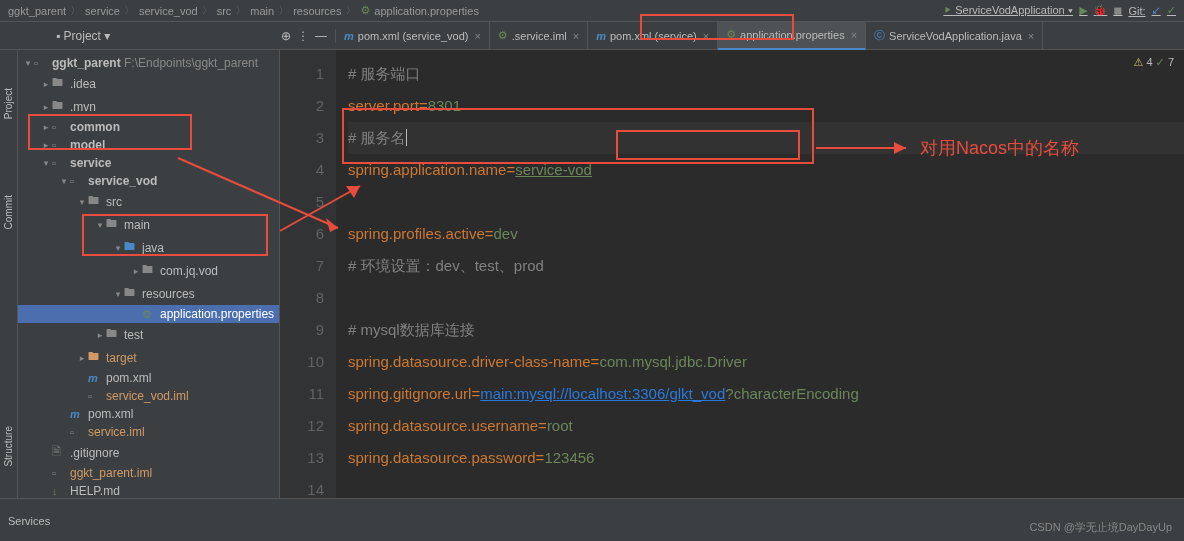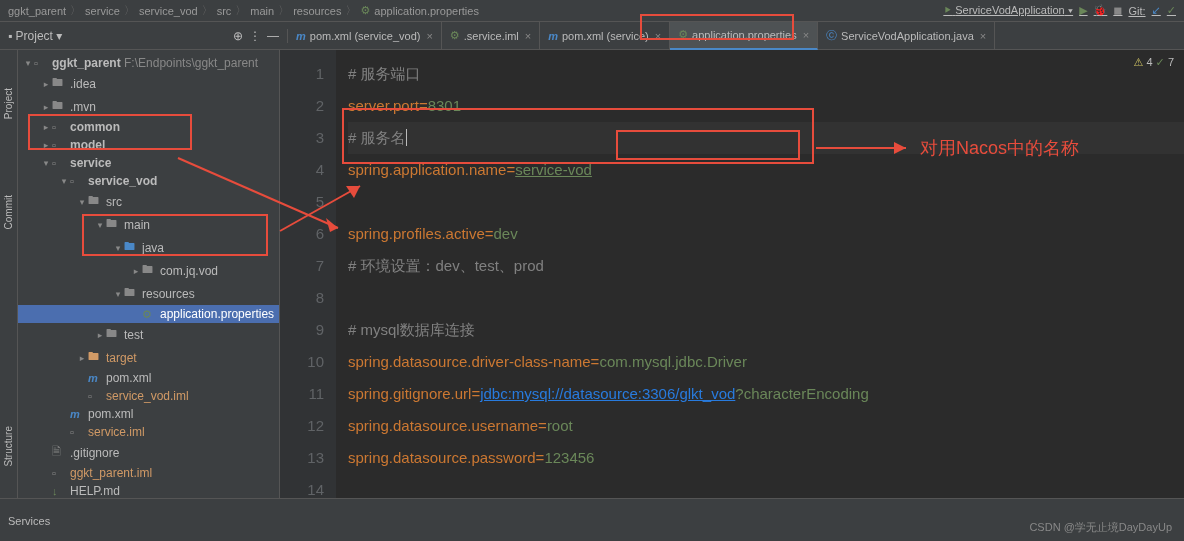--- a/index.html
+++ b/index.html
@@ -6,21 +6,21 @@
     body { background: #2b2b2b; color: #bbb; font-size: 12px; width: 1184px; height: 541px; overflow: hidden; position: relative; }
     
     .top-bar { height: 22px; background: #3c3f41; display: flex; align-items: center; padding: 0 8px; border-bottom: 1px solid #555; }
     .breadcrumb { display: flex; align-items: center; gap: 4px; color: #999; font-size: 11px; }
     .breadcrumb span { cursor: pointer; }
     .breadcrumb .sep { color: #666; }
     .run-config { margin-left: auto; display: flex; align-items: center; gap: 6px; font-size: 11px; text-decoration: underline; }
     .run-btn { color: #6a8759; }
     
     .tab-bar { height: 28px; background: #3c3f41; display: flex; align-items: center; border-bottom: 1px solid #555; }
-    .project-header { display: flex; align-items: center; padding: 0 8px; gap: 6px; width: 288px; border-right: 1px solid #555; }
+    .project-header { display: flex; align-items: center; padding: 0 8px; gap: 6px; width: 288px; border-right: 1px solid #555; margin-left: 48px; }
     .editor-tabs { display: flex; align-items: center; flex: 1; }
     .editor-tab { display: flex; align-items: center; gap: 4px; padding: 4px 8px; font-size: 11px; border-right: 1px solid #555; height: 28px; }
     .editor-tab.active { background: #4e5254; border-bottom: 2px solid #4a88c7; }
     .editor-tab .close-x { color: #888; margin-left: 2px; }
     .tab-icon-m { color: #4a88c7; font-weight: bold; font-style: italic; }
     .tab-icon-props { color: #6a8759; }
     .tab-icon-java { color: #4a88c7; }
     
     .main-area { display: flex; height: 448px; }
     .left-gutter { width: 18px; background: #3c3f41; border-right: 1px solid #555; display: flex; flex-direction: column; align-items: center; padding-top: 30px; gap: 60px; }
@@ -273,21 +273,21 @@
       <div class="code-line"><span class="comment"># 服务端口</span></div>
       <div class="code-line"><span class="prop-key">server.port</span><span class="eq">=</span><span class="prop-val">8301</span></div>
       <div class="code-line caret-line"><span class="comment"># 服务名</span><span class="cursor-mark"></span></div>
       <div class="code-line"><span class="prop-key">spring.application.name</span><span class="eq">=</span><span class="prop-val" style="text-decoration:underline">service-vod</span></div>
       <div class="code-line">&nbsp;</div>
       <div class="code-line"><span class="prop-key">spring.profiles.active</span><span class="eq">=</span><span class="prop-val">dev</span></div>
       <div class="code-line"><span class="comment"># 环境设置：dev、test、prod</span></div>
       <div class="code-line">&nbsp;</div>
       <div class="code-line"><span class="comment"># mysql数据库连接</span></div>
       <div class="code-line"><span class="prop-key">spring.datasource.driver-class-name</span><span class="eq">=</span><span class="prop-val">com.mysql.jdbc.Driver</span></div>
-      <div class="code-line"><span class="prop-key">spring.gitignore.url</span><span class="eq">=</span><span class="prop-val-link">jdbc:mysql://datasource:3306/glkt_vod</span><span class="prop-val">?characterEncoding</span></div>
+      <div class="code-line"><span class="prop-key">spring.gitignore.url</span><span class="eq">=</span><span class="prop-val-link">main:mysql://localhost:3306/glkt_vod</span><span class="prop-val">?characterEncoding</span></div>
       <div class="code-line"><span class="prop-key">spring.datasource.username</span><span class="eq">=</span><span class="prop-val">root</span></div>
       <div class="code-line"><span class="prop-key">spring.datasource.password</span><span class="eq">=</span><span class="prop-val">123456</span></div>
       <div class="code-line">&nbsp;</div>
     </div>
     <div class="warn-badge">
       <span class="warn-y">⚠</span> <span>4</span>
       <span class="warn-g">✓</span> <span>7</span>
     </div>
   </div>
 </div>

